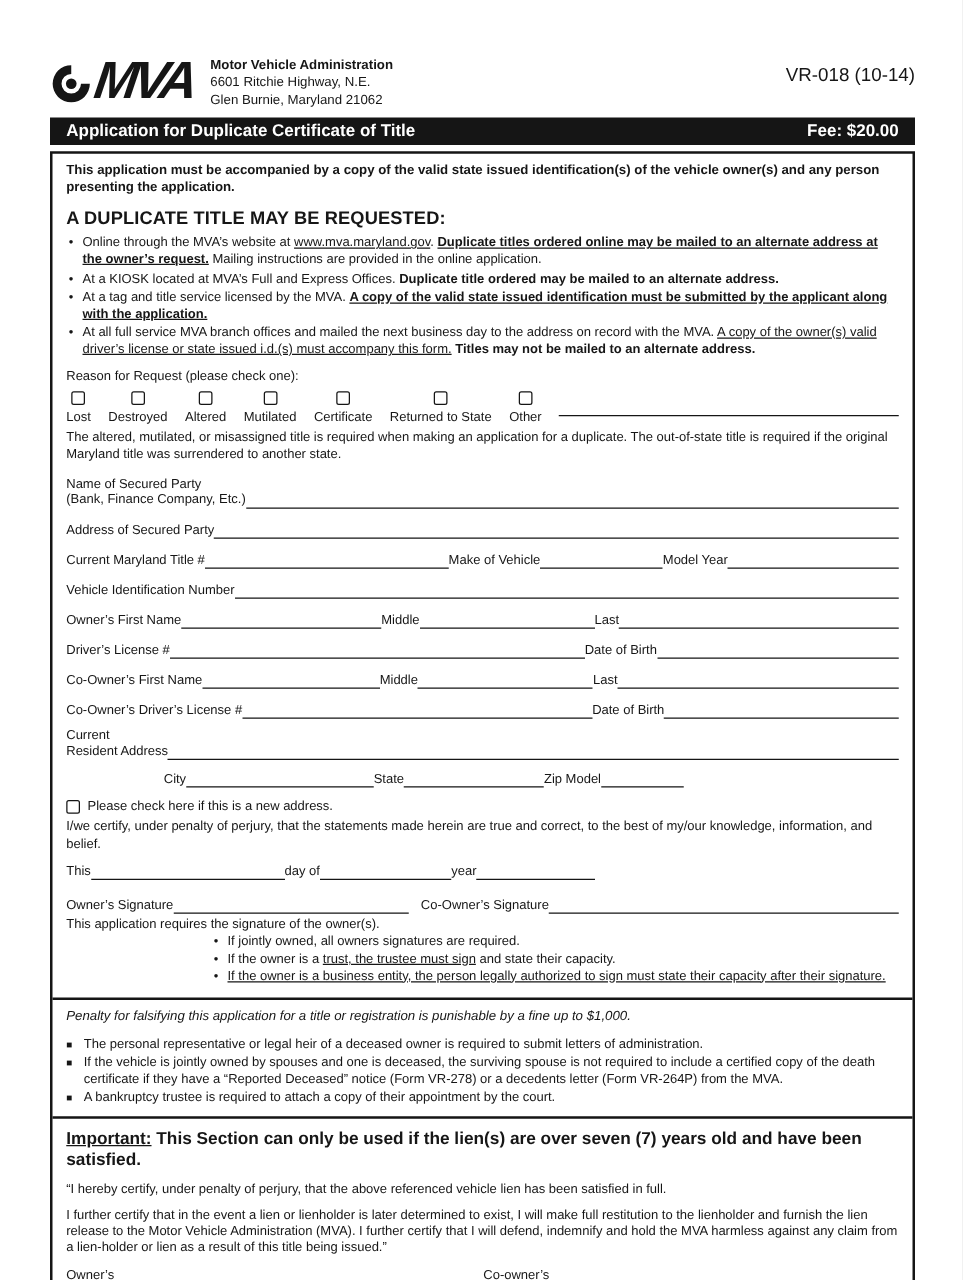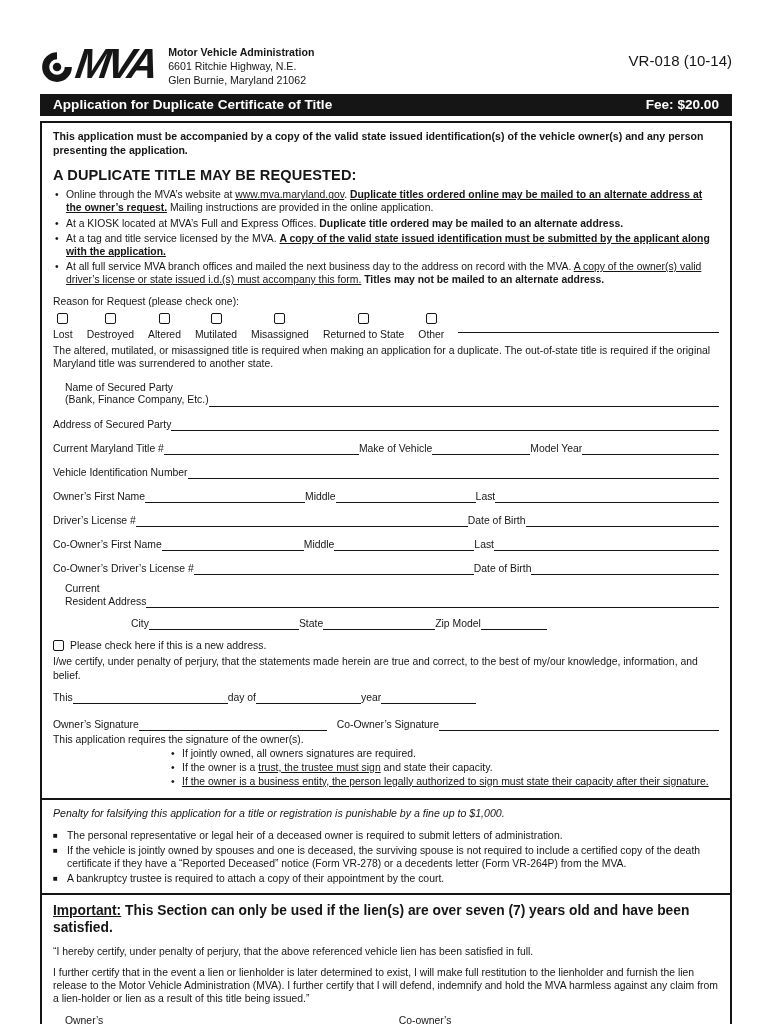--- a/index.html
+++ b/index.html
@@ -42,21 +42,21 @@
   .cb {
     display:inline-block; width:11px; height:11px; border:1.7px solid #151515;
     border-radius:2px; vertical-align:-1px; background:#fff; flex:none;
   }
   .cb-row { display:flex; align-items:center; gap:6px; margin-top:5px; flex-wrap:nowrap; }
   .opt { display:flex; align-items:center; gap:4px; margin-right:8px;flex-direction:column; }
   .fl { border-bottom:1.2px solid #151515; height:12px; display:inline-block; }
   .grow { flex:1; }
   .frow { display:flex; align-items:flex-end; margin-top:11px; }
   .frow .lab { white-space:nowrap; }
-  .stack div { line-height:1.2; white-space:nowrap;margin-left:12px; }
+  .stack div { line-height:1.2; white-space:nowrap; }
   .note { margin-top:3px; }
   .center { text-align:left; }
   ul.sig-bullets { list-style:none; margin:1px 0 2px 118px; }
   ul.sig-bullets li { padding-left:11px; position:relative; line-height:1.32; }
   ul.sig-bullets li::before { content:"•"; position:absolute; left:0; }
   .penalty { font-style:italic; font-size:10.6px; }
   ul.sq-bullets { list-style:none; margin-top:8px; }
   ul.sq-bullets li { padding-left:14px; position:relative; margin-top:2px; }
   ul.sq-bullets li::before { content:"■"; position:absolute; left:0; font-size:8px; top:2px; }
   .important-line { font-size:13.8px; font-weight:bold; }
@@ -123,21 +123,21 @@
         <span class="opt">
             <span class="cb"></span>
             <span>Altered</span>
           </span>
         <span class="opt">
             <span class="cb"></span>
             <span>Mutilated</span>
           </span>
         <span class="opt">
             <span class="cb"></span>
-            <span>Misassigned</span>
+            <span>Certificate</span>
           </span>
         <span class="opt">
             <span class="cb"></span>
             <span>Returned to State</span>
           </span>
         <span class="opt">
             <span class="cb"></span>
             <span>Other</span>
           </span>
         <span class="fl grow"></span>

